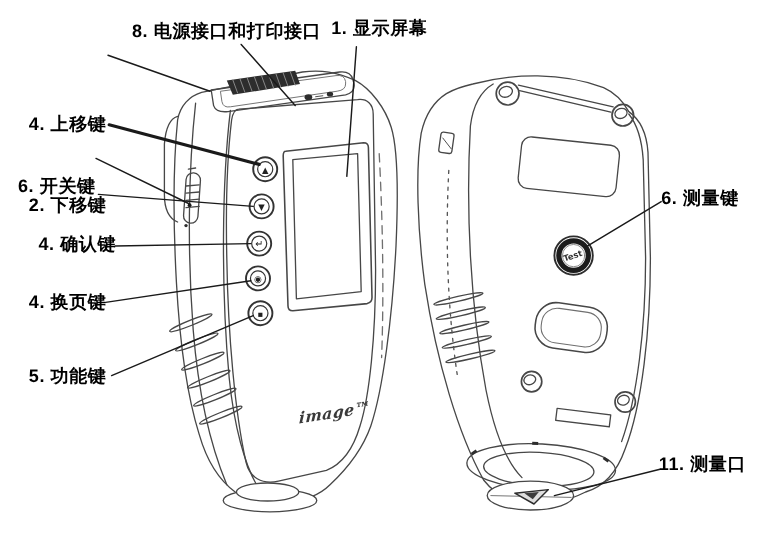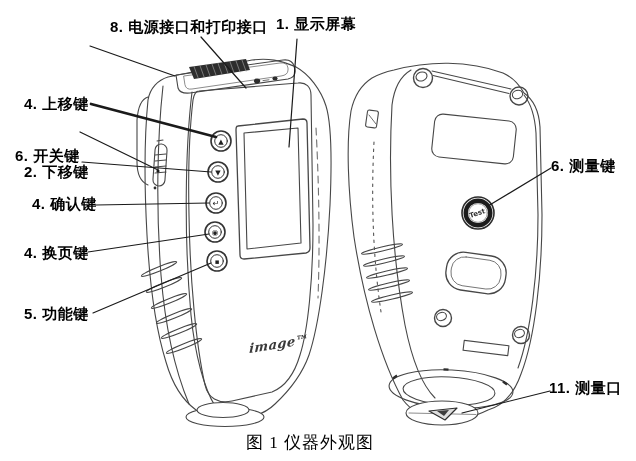--- a/index.html
+++ b/index.html
@@ -217,15 +217,14 @@
 <div class="lbl" style="left:276px;top:16px;">1. 显示屏幕</div>
 <div class="lbl" style="left:24px;top:96px;">4. 上移键</div>
 <div class="lbl" style="left:15px;top:108px;margin-top:40px;">6. 开关键</div>
 <div class="lbl" style="left:24px;top:164px;">2. 下移键</div>
 <div class="lbl" style="left:32px;top:196px;">4. 确认键</div>
 <div class="lbl" style="left:24px;top:245px;">4. 换页键</div>
 <div class="lbl" style="left:24px;top:306px;">5. 功能键</div>
 <div class="lbl" style="left:551px;top:158px;">6. 测量键</div>
 <div class="lbl" style="left:549px;top:380px;">11. 测量口</div>
 
-<div class="caption" style="left:246px;top:434px;">图 1 仪器外观图</div>
 
 </div>
 
 </body></html>

